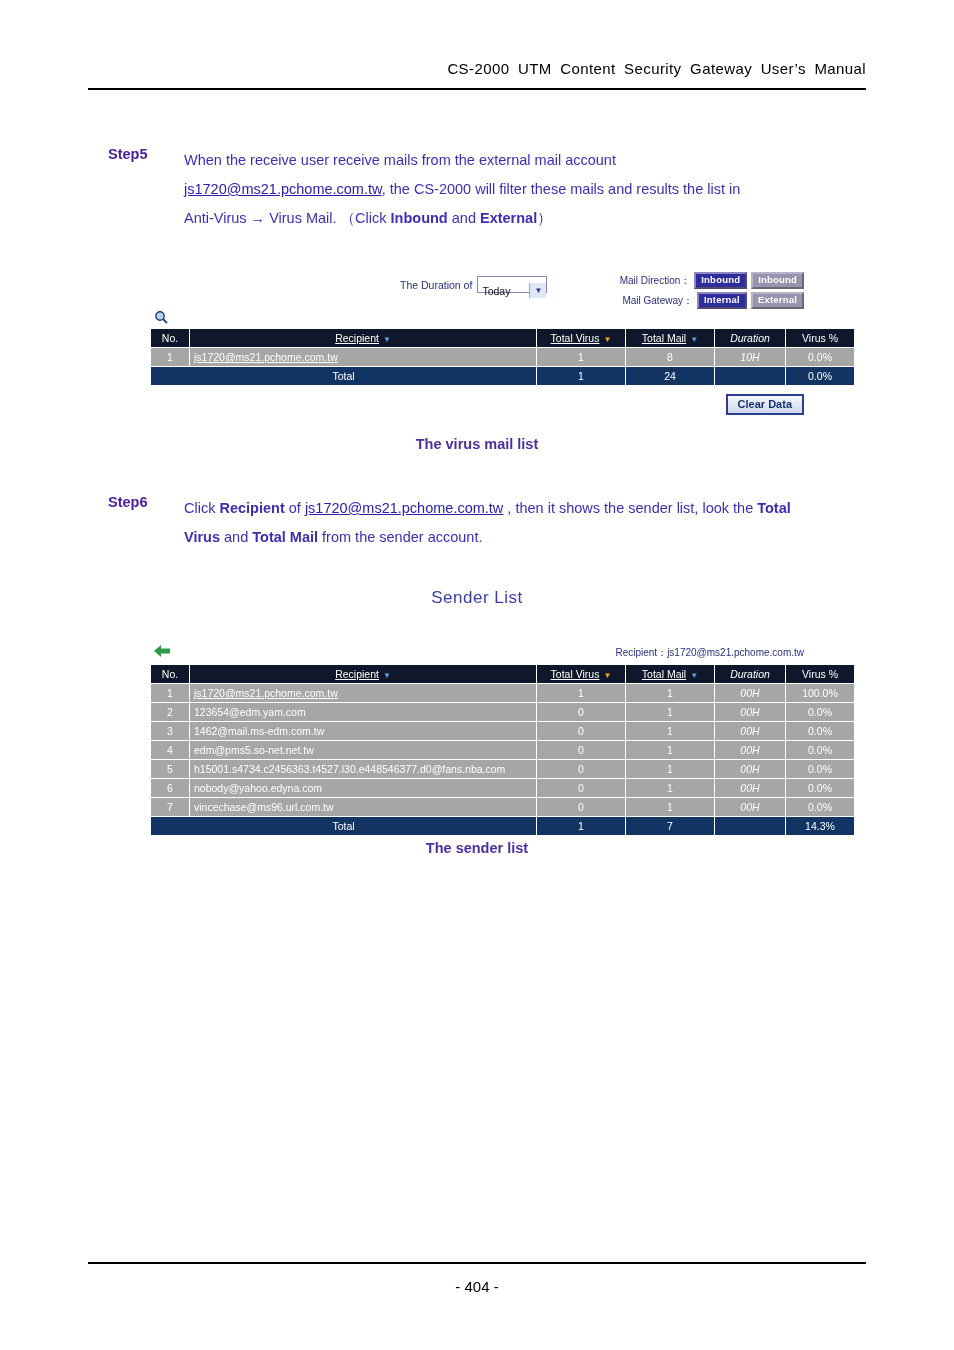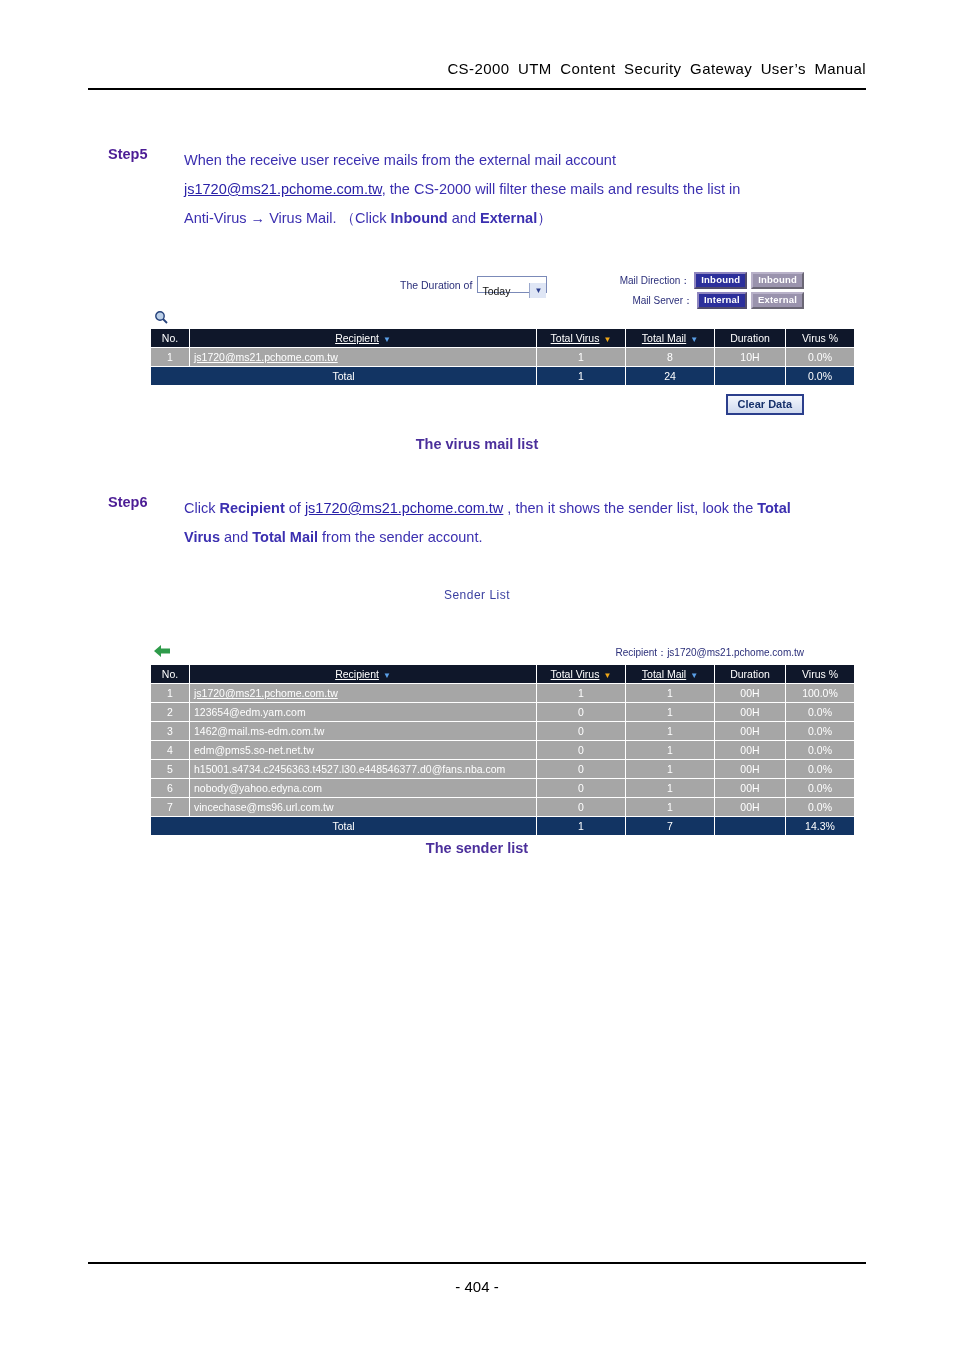--- a/index.html
+++ b/index.html
@@ -104,36 +104,36 @@
   .sort-blue{color:#5aa0e8;}
   .sort-org{color:#f0a818;}
   tr.datarow td{background:#a6a6a6;color:#ffffff;border:1px solid #ffffff;}
   tr.datarow td.left{text-align:left;}
   tr.datarow td.left a{color:#ffffff;text-decoration:underline;}
   tr.totalrow td{background:#123463;color:#ffffff;}
   td.c-no{width:30px;}
   td.c-rcpt{width:338px;}
   td.c-tv{width:80px;}
   td.c-tm{width:80px;}
-  td.c-dur{width:62px;}
+  td.c-dur{width:62px;font-style:italic;}
   td.c-vp{width:60px;}
 
   
   .cleardata-wrap{position:relative;height:30px;}
   .cleardata{
     position:absolute;right:0;top:8px;
     font-size:11px;font-weight:bold;color:#16306b;
     background:linear-gradient(#f4f7fd,#cfd9ee);
     border:2px solid #2b3e8c;padding:2px 10px 3px 10px;
   }
 
   
   #senderlist-title{
     position:absolute;width:954px;text-align:center;top:588px;
-    font-size:12px;color:#3a3fa0;letter-spacing:0.5px;
+    font-size:17px;color:#3a3fa0;letter-spacing:0.5px;
     font-family:"Liberation Sans",sans-serif;
   }
 
   
   .shot2bar{position:relative;height:20px;margin-top:8px;}
   .backarrow{position:absolute;left:4px;top:0px;}
   .rcpt-note{
     position:absolute;right:0;top:2px;font-size:10px;color:#2b2f7a;
   }
 </style>
@@ -169,21 +169,21 @@
         </div>
       </div>
 
       <div class="mailmeta">
         <div class="mm-row">
           <span class="mm-label">Mail Direction：</span>
           <span class="btn3d on">Inbound</span>
           <span class="btn3d off">Inbound</span>
         </div>
         <div class="mm-row">
-          <span class="mm-label">Mail Server：</span>
+          <span class="mm-label">Mail Gateway：</span>
           <span class="btn3d on">Internal</span>
           <span class="btn3d off">External</span>
         </div>
       </div>
     </div>
 
     <div class="iconrow">
       <svg class="mag" viewBox="0 0 14 14">
         <circle cx="6" cy="6" r="4.2" fill="#bcd0e8" stroke="#24407a" stroke-width="1.4"></circle>
         <line x1="9" y1="9" x2="13" y2="13" stroke="#24407a" stroke-width="1.8"></line>

